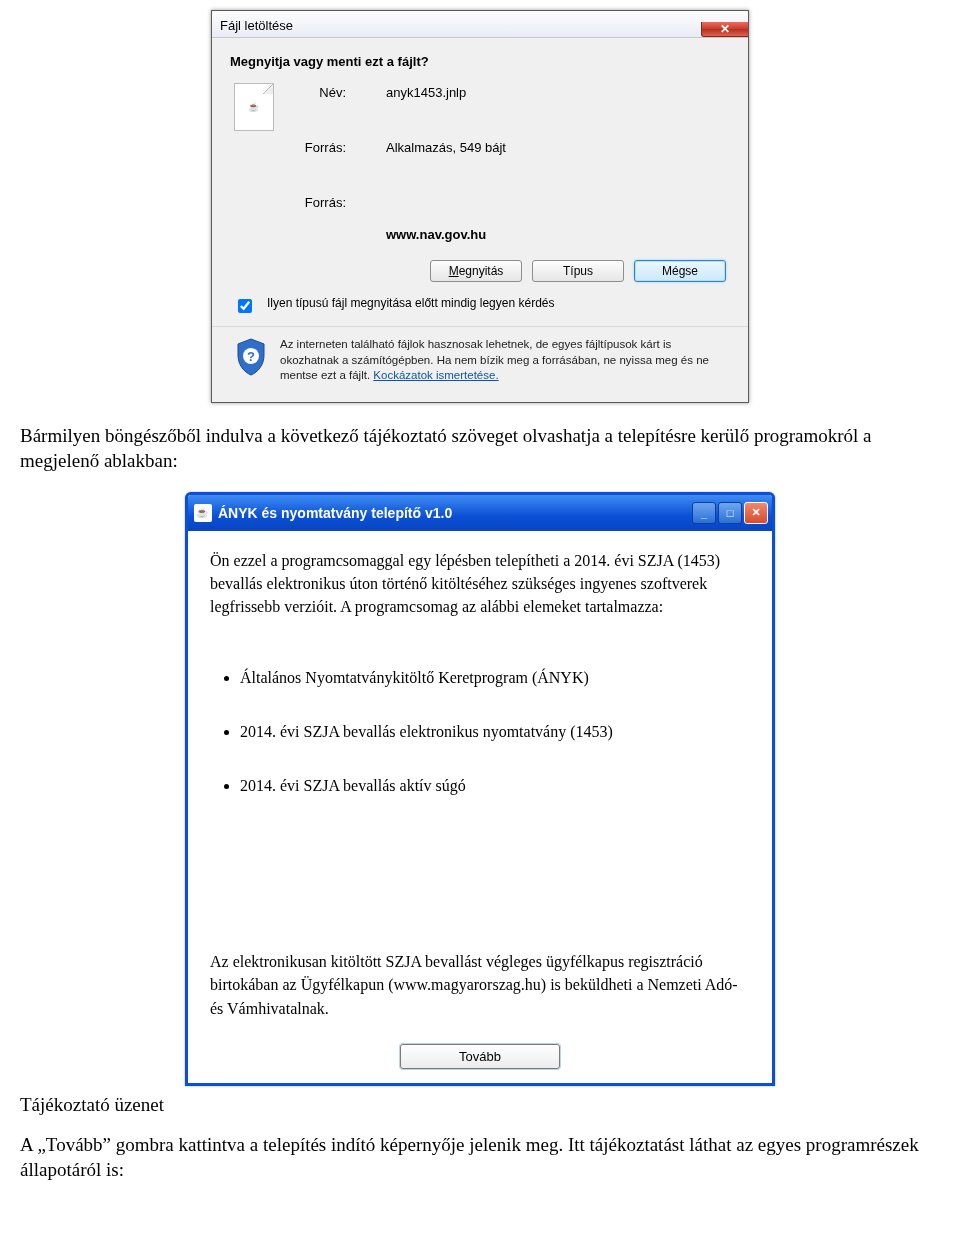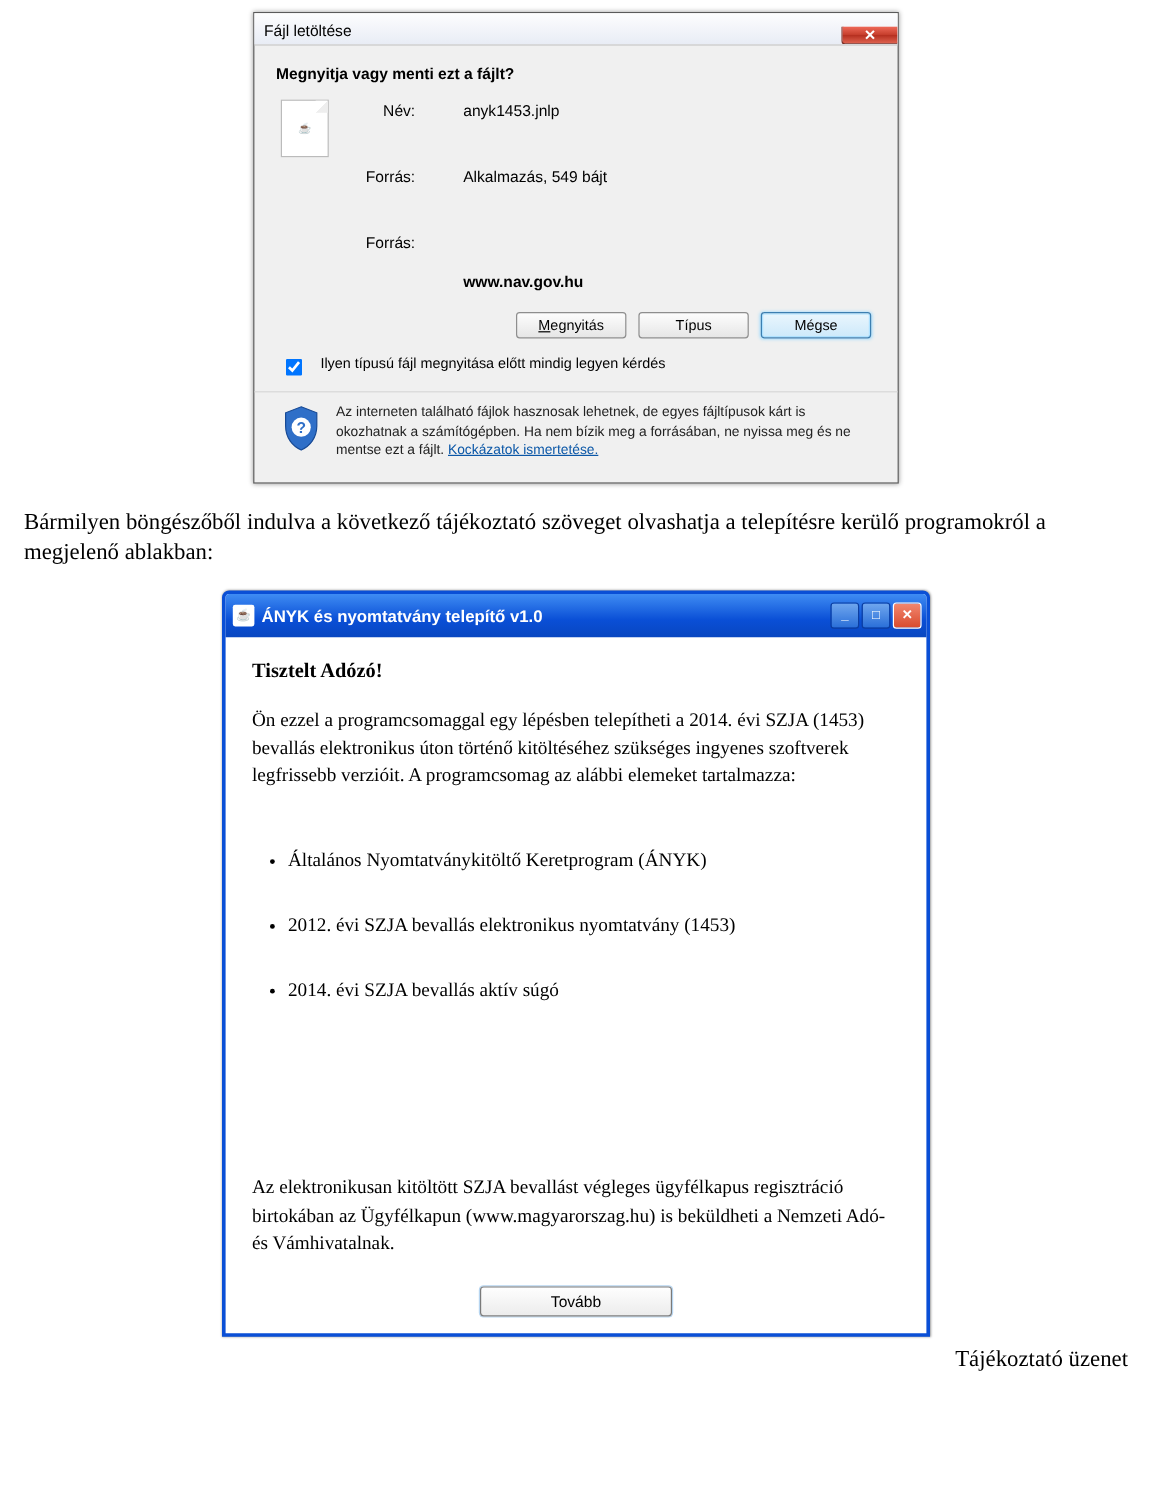--- a/index.html
+++ b/index.html
@@ -258,21 +258,21 @@
     padding: 4px 14px;
     background: linear-gradient(#fefefe, #ececec);
     border: 1px solid #7a7a7a;
     border-radius: 3px;
     font-family: Tahoma, Arial, sans-serif;
     font-size: 13px;
     box-shadow: 0 0 0 1px #b7d5f0;
   }
 
   .caption {
-    text-align: right;
+    text-align: left;
     font-size: 19px;
     margin: 6px 0 16px 0;
   }
   .underline { text-decoration: underline; }
 </style>
 </head>
 <body>
 
 <div class="doc">
 
@@ -339,34 +339,34 @@
             </div>
           <div class="xp-ctl">
               <span>□</span>
             </div>
           <div class="xp-ctl close">
               <span>✕</span>
             </div>
         </div>
       </div>
       <div class="xp-body">
-        <div class="xp-greet">Tisztelt Adózó!</div>
         <div class="xp-p">Ön ezzel a programcsomaggal egy lépésben telepítheti a 2014. évi SZJA (1453) bevallás elektronikus úton történő kitöltéséhez szükséges ingyenes szoftverek legfrissebb verzióit. A programcsomag az alábbi elemeket tartalmazza:</div>
         <ul class="xp-ul">
           <li>Általános Nyomtatványkitöltő Keretprogram (ÁNYK)</li>
-          <li>2012. évi SZJA bevallás elektronikus nyomtatvány (1453)</li>
+          <li>2014. évi SZJA bevallás elektronikus nyomtatvány (1453)</li>
           <li>2014. évi SZJA bevallás aktív súgó</li>
         </ul>
         <div class="xp-gap"></div>
         <div class="xp-p">Az elektronikusan kitöltött SZJA bevallást végleges ügyfélkapus regisztráció birtokában az Ügyfélkapun (www.magyarorszag.hu) is beküldheti a Nemzeti Adó- és Vámhivatalnak.</div>
         <div class="xp-btnrow">
           <button class="xp-btn">
             <span>Tovább</span>
           </button>
         </div>
       </div>
     </div>
   </div>
 
   <div class="caption">Tájékoztató üzenet</div>
 
+  <p class="para">A „Tovább” gombra kattintva a telepítés indító képernyője jelenik meg. Itt tájékoztatást láthat az egyes programrészek állapotáról is:</p>
 
 </div>
 
 </body></html>

